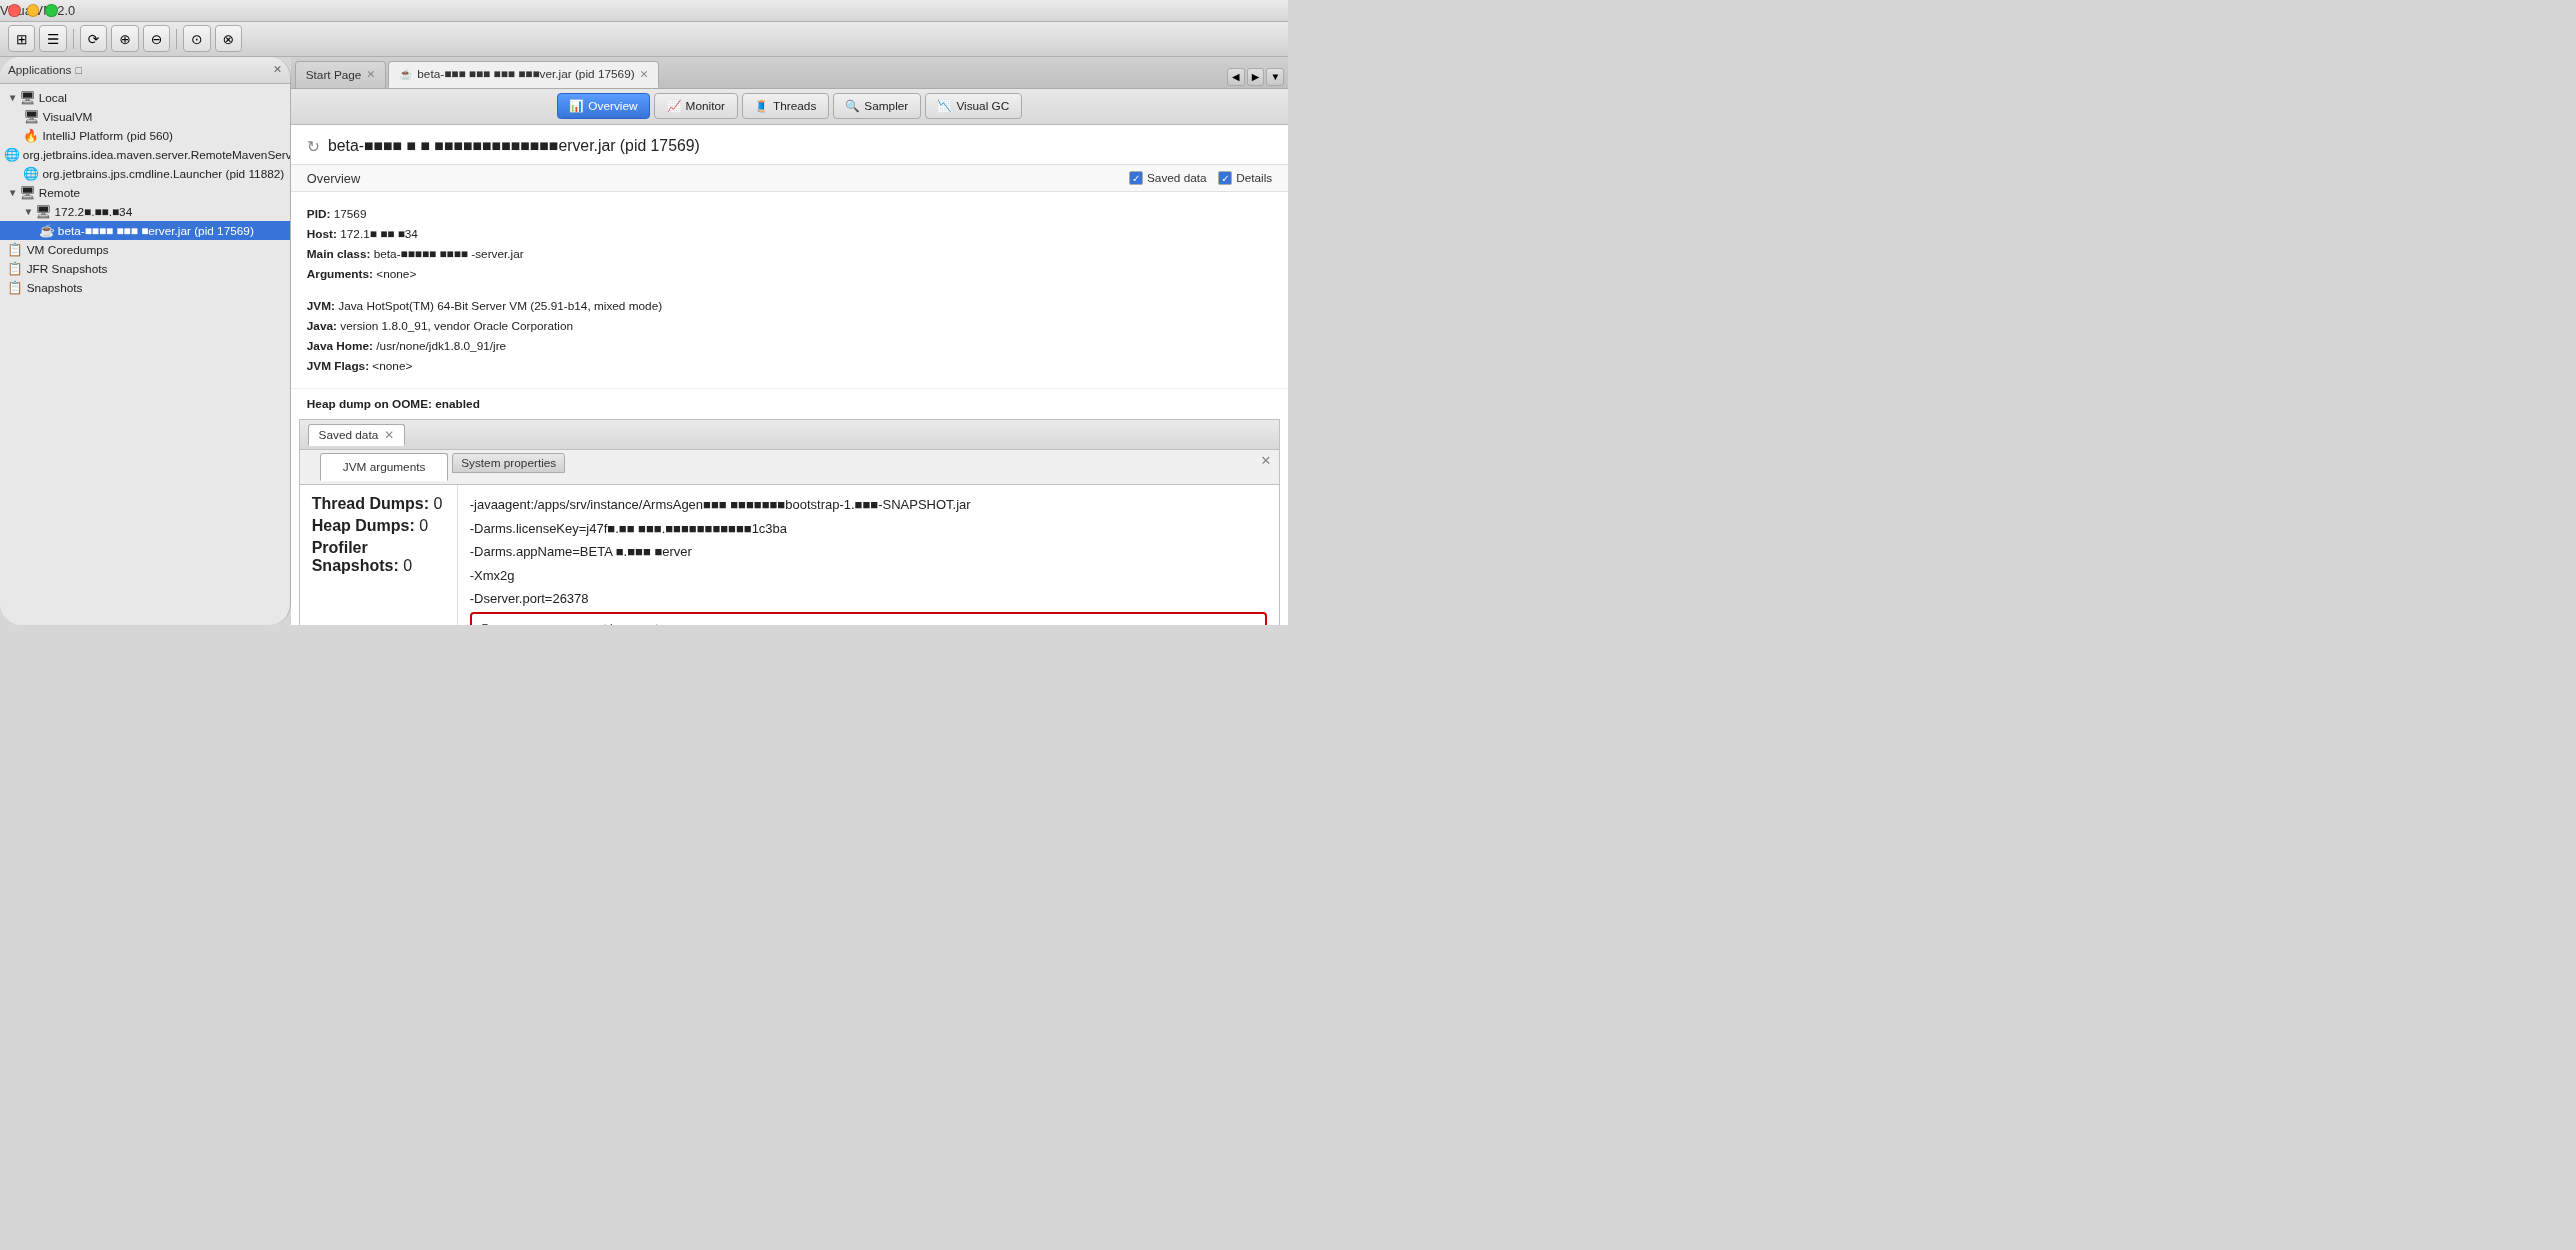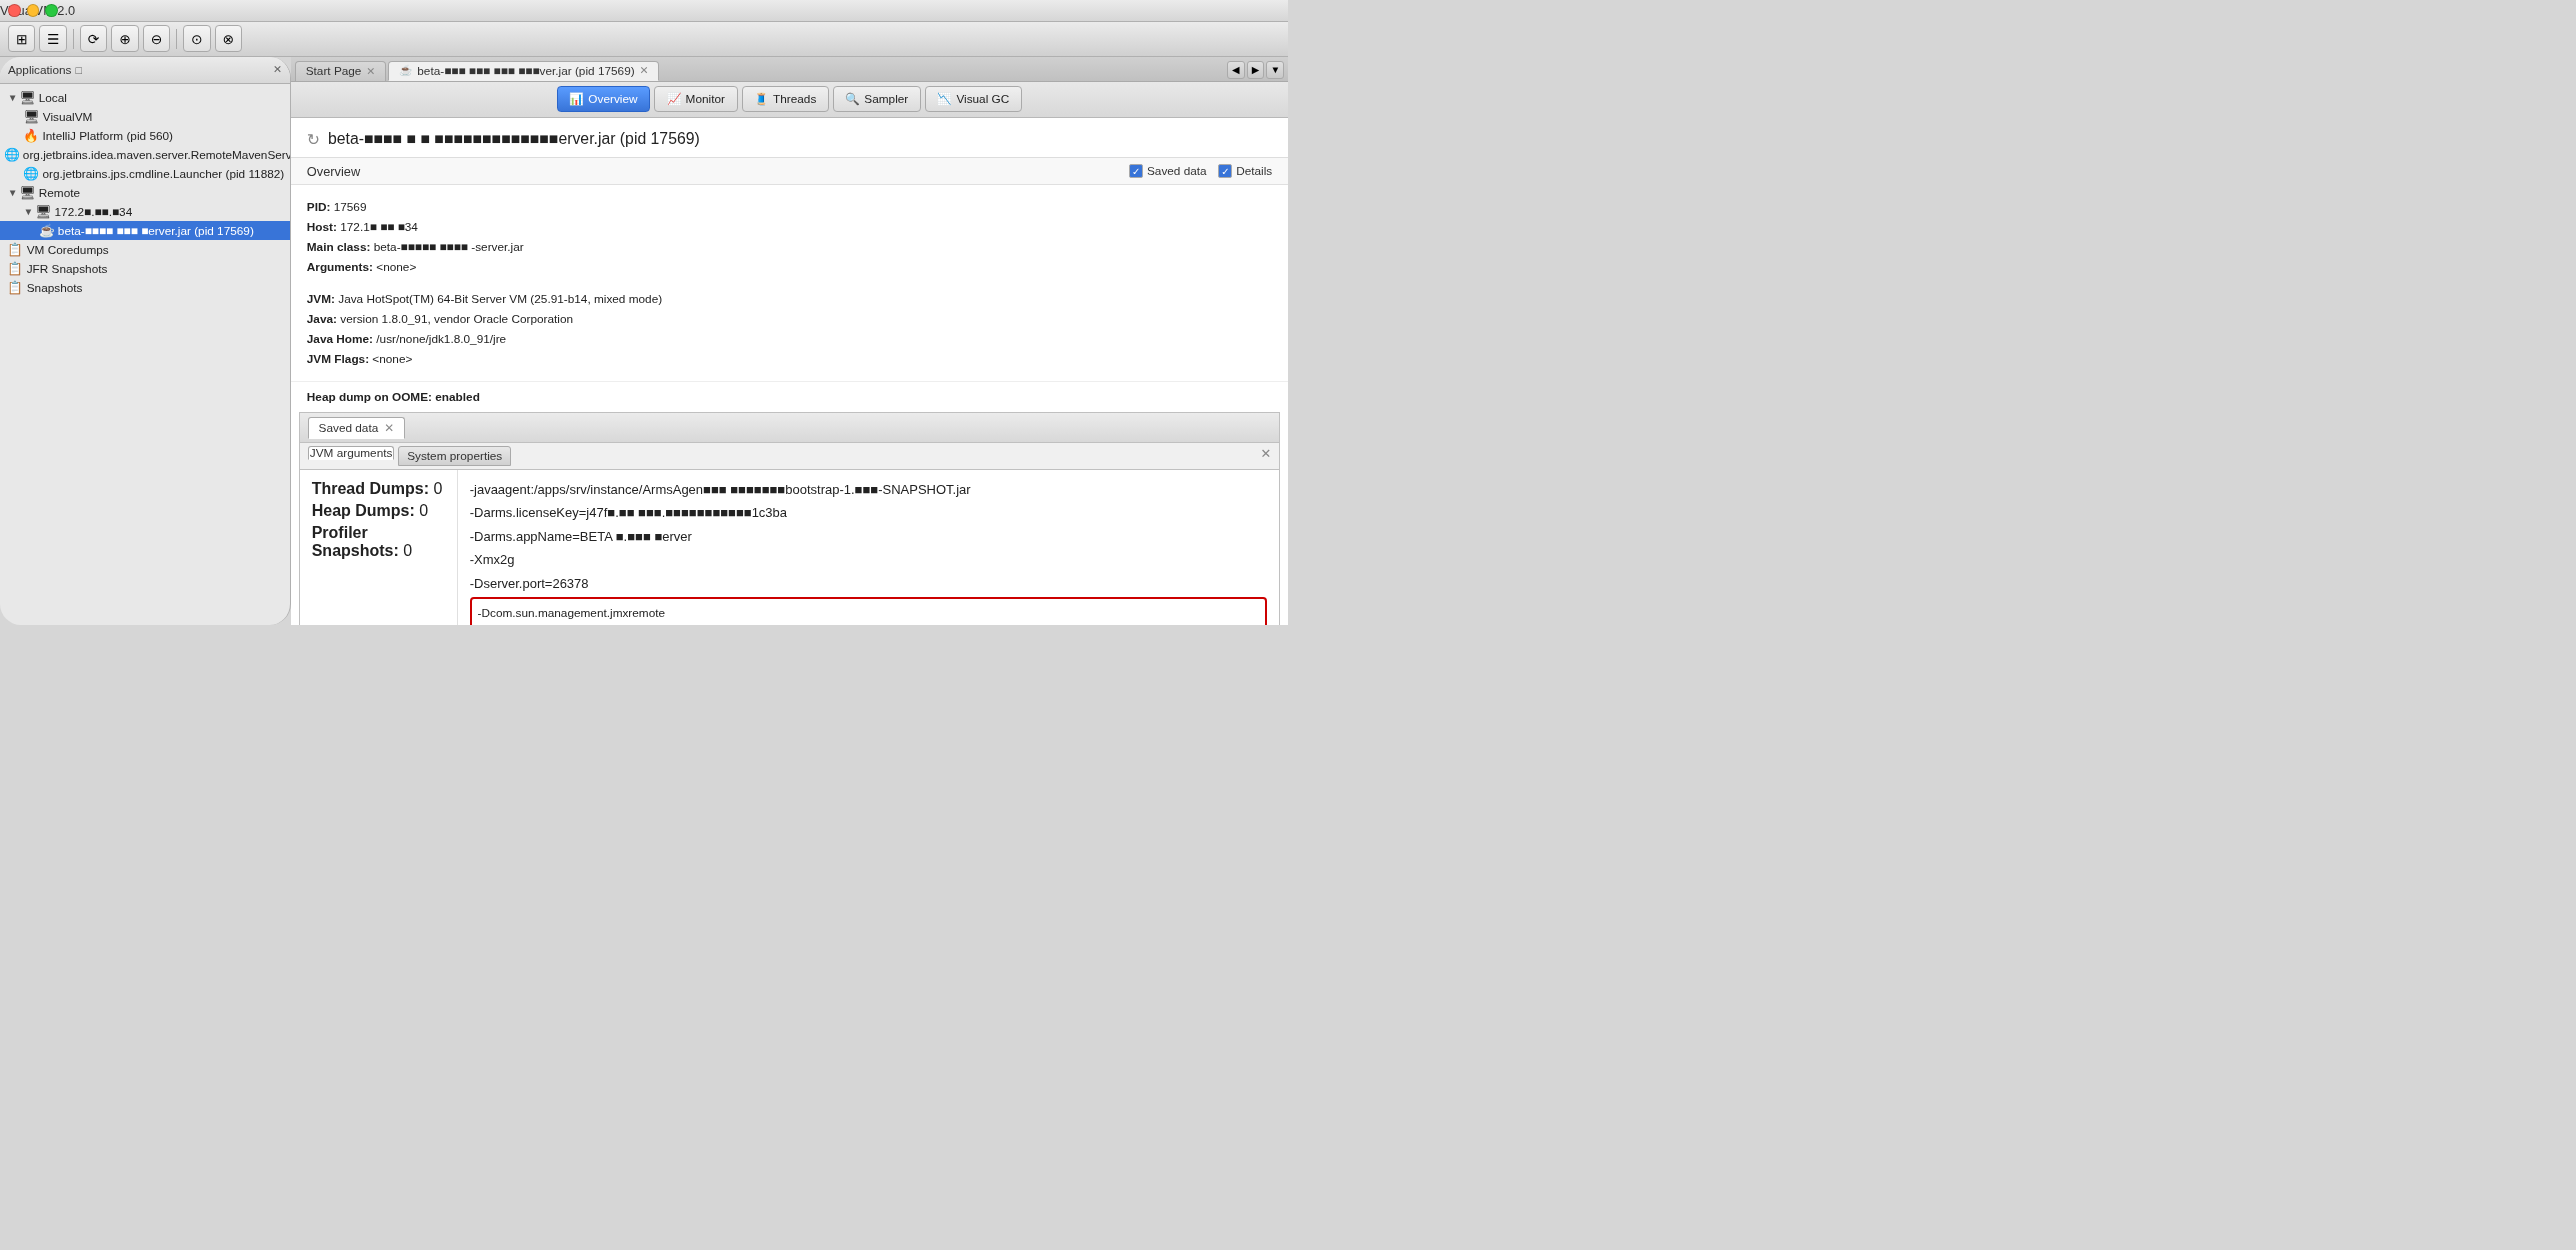--- a/index.html
+++ b/index.html
@@ -155,21 +155,21 @@
     .tab-bar {
       display: flex;
       align-items: flex-end;
       background: linear-gradient(to bottom, #d0d0d0, #c0c0c0);
       border-bottom: 1px solid #aaa;
       padding-top: 3.9px;
       padding-left: 3.9px;
       gap: 2px;
     }
     .tab {
-      height: 20px;
+      height: 27px;
       padding: 0 9.8px;
       background: linear-gradient(to bottom, #d8d8d8, #c8c8c8);
       border: 1px solid #aaa;
       border-bottom: none;
       border-radius: 3.9px 3.9px 0 0;
       display: flex;
       align-items: center;
       gap: 4.9px;
       font-size: 11.8px;
       color: #333;
@@ -594,21 +594,21 @@
       <div class="saved-data-section">
         <div class="saved-data-header">
           <div class="saved-data-tabs">
             <div class="sd-tab active">
               <span>Saved data</span>
               <span style="margin-left:5.9px; color:#888; cursor:pointer">✕</span>
             </div>
           </div>
         </div>
         <div style="display:flex; border-bottom: 1px solid #c0c0c0; background: #f0f0f0; padding: 3px 7.9px; gap: 3.9px;">
-          <div class="sd-tab active" style="font-size:11.8px; height:14px; padding: 0 1px;">
+          <div class="sd-tab active" style="font-size:11.8px; height:28px; padding: 0 22px; margin-left: 12px;">
             <span>JVM arguments</span>
           </div>
           <div class="sd-tab" style="font-size:11.8px; height:19.7px; padding: 0 7.9px;">
             <span>System properties</span>
           </div>
           <span style="margin-left:auto; cursor:pointer; color:#888;">✕</span>
         </div>
         <div class="saved-data-body">
           <div class="saved-data-left">
             <div class="sd-stat">

